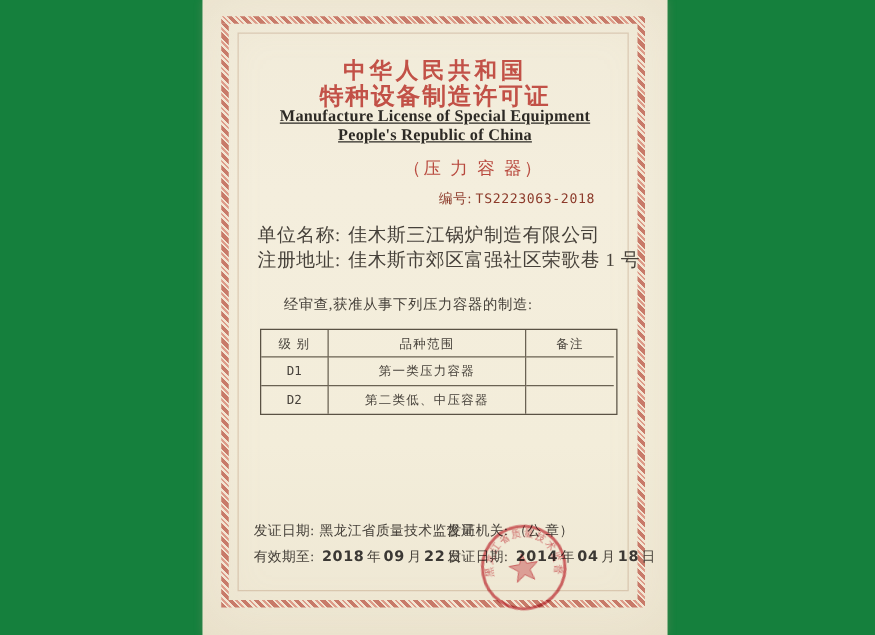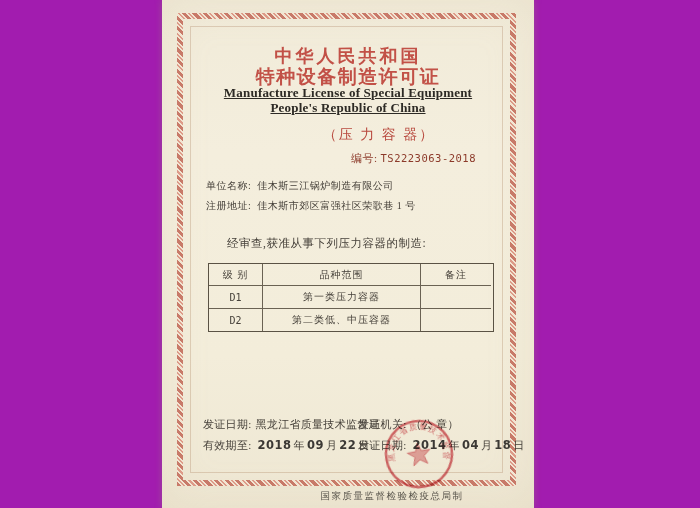--- a/index.html
+++ b/index.html
@@ -1,21 +1,21 @@
 <!DOCTYPE html>
 <html><head>
 <meta charset="utf-8">
 <style>
   html,body{margin:0;padding:0;}
   body{
     width:700px;height:508px;background:#ffffff;
     font-family:"Liberation Serif","DejaVu Serif",serif;
     -webkit-font-smoothing:antialiased;
   }
-  .stage{position:relative;width:700px;height:508px;background:#a21caf;overflow:hidden;}
+  .stage{position:relative;width:700px;height:508px;background:#15803d;overflow:hidden;}
   .paper{
     position:absolute;left:162px;top:0;width:372px;height:508px;
     background:linear-gradient(180deg,#f1ebd9 0%,#f4eedd 30%,#f3edda 70%,#eee7d3 100%);
     box-shadow:0 0 7px rgba(150,140,118,.40), inset 0 0 46px rgba(208,192,158,.22);
   }
   .frame{
     position:absolute;left:15px;top:13px;right:18px;bottom:22px;
     border:6px solid #cd8271;
     border-image:repeating-linear-gradient(45deg,#c87a69 0 3px,#f2e5d2 3px 4.5px,#dd9b89 4.5px 6px,#f2e5d2 6px 7.5px) 6;
   }
@@ -26,21 +26,21 @@
   .line{position:absolute;white-space:nowrap;}
   .centered{left:0;width:100%;text-align:center;}
   .title-cn1{top:44px;font-size:18px;font-weight:bold;color:#c25147;letter-spacing:3px;}
   .title-cn2{top:64px;font-size:19px;font-weight:bold;color:#c25147;letter-spacing:1.5px;}
   .title-en{font-size:13px;font-weight:bold;color:#2d2a25;letter-spacing:.2px;text-decoration:underline;}
   .title-en1{top:85px;}
   .title-en2{top:100px;}
   .category{top:126px;font-size:14px;font-weight:normal;color:#b8493e;letter-spacing:2px;padding-left:31px;}
   .license-no{top:151px;right:58px;font-size:11px;color:#8c3a2a;letter-spacing:.5px;}
   .license-no .no-val{font-family:"DejaVu Sans Mono",monospace;font-size:10.5px;margin-left:3px;}
-  .field{font-size:10px;color:#46413a;letter-spacing:.5px;}
+  .field{font-size:15px;color:#46413a;letter-spacing:.5px;}
   .field .lbl{margin-right:6px;}
   .row-company{top:179px;left:44px;}
   .row-address{top:199px;left:44px;}
   .statement{top:236px;left:65px;font-size:11.5px;color:#46413a;letter-spacing:.5px;}
   .lic-table{
     position:absolute;left:46px;top:263px;width:284px;height:67px;
     border:1.4px solid #5a5244;
     display:grid;
     grid-template-columns:54px 158px 70px;
     grid-template-rows:22px 23px 22px;
@@ -128,16 +128,15 @@
 
     <svg class="stamp" viewBox="0 0 80 80" xmlns="http://www.w3.org/2000/svg" xmlns:xlink="http://www.w3.org/1999/xlink">
       <circle cx="40" cy="40" r="33" fill="none" stroke="#d14e58" stroke-width="2.4"></circle>
       <path d="M40,29 L42.8,37.1 L51.4,37.3 L44.6,42.5 L47.05,50.7 L40,45.8 L32.95,50.7 L35.4,42.5 L28.6,37.3 L37.2,37.1 Z" fill="#d14e58" fill-opacity="0.55" stroke="#d14e58" stroke-width="0.8"></path>
       <path id="seal-text-arc" d="M18.35,52.5 A25,25 0 1 1 61.65,52.5" fill="none"></path>
       <text font-size="8" letter-spacing="1.2" fill="#d14e58" font-family="Liberation Serif, serif">
         <textPath href="#seal-text-arc" xlink:href="#seal-text-arc" startOffset="10">黑龙江省质量技术监督局</textPath>
       </text>
     </svg>
 
-    <div class="line bottom-note">国家质量监督检验检疫总局制</div>
 
   </div>
 </div>
 
 </body></html>

